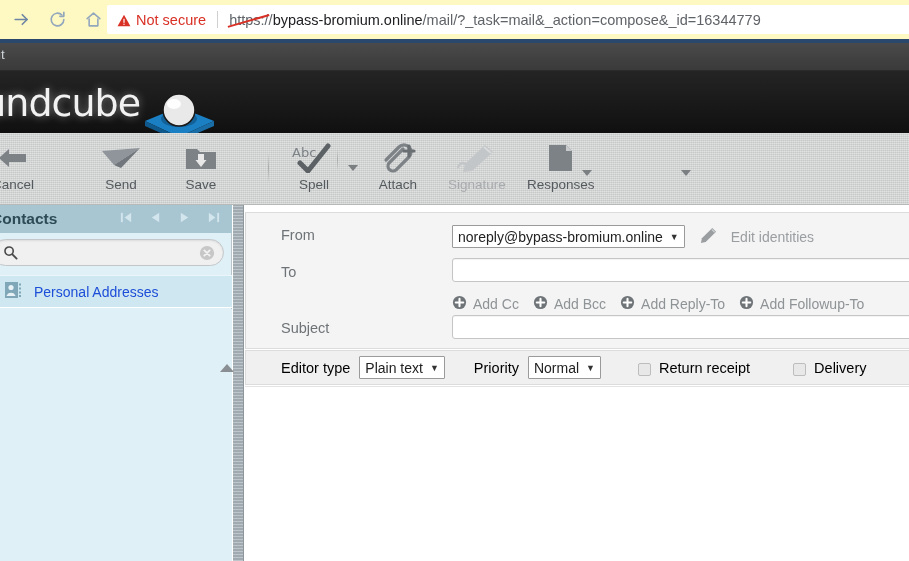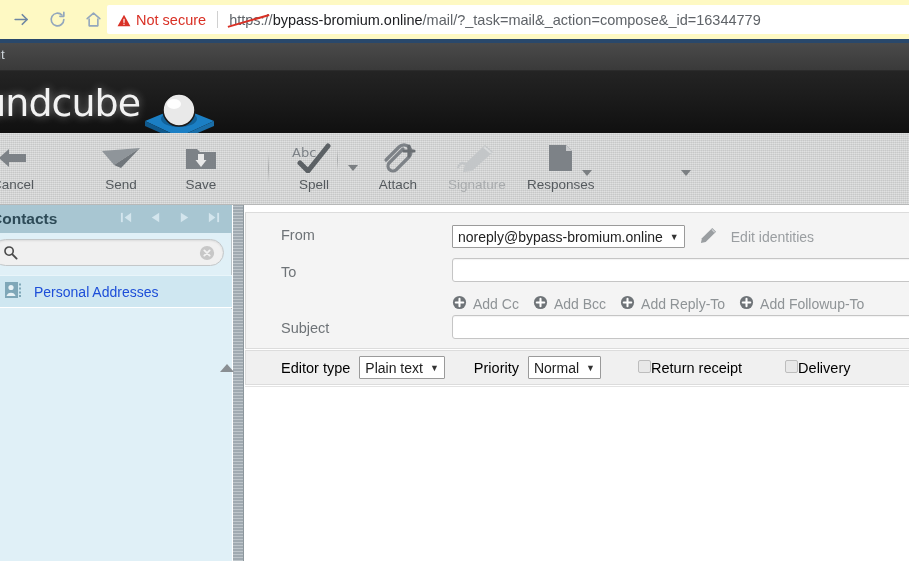--- a/index.html
+++ b/index.html
@@ -218,21 +218,21 @@
   }
   .collapse-tog {
     position: absolute; left: -27px; top: 9px; cursor: pointer;
   }
   .opt-label { font-size: 14.5px; color: #000000; }
   .chk {
     width: 13px; height: 13px; background: #e8e8e8;
     border: 1px solid #bdbdbd; border-radius: 2px; cursor: pointer;
     display: inline-block; vertical-align: middle;
   }
-  .opt-grp { display: flex; align-items: flex-start; }
+  .opt-grp { display: flex; align-items: flex-end; gap: 8px; }
   .body-area {
     position: absolute; left: 0; top: 181px; width: 664px; height: 175px;
     background: #ffffff;
     border-top: 1px solid #e3e3e3;
   }
 </style>
 </head>
 <body>
 
 <div class="browser-bar">

